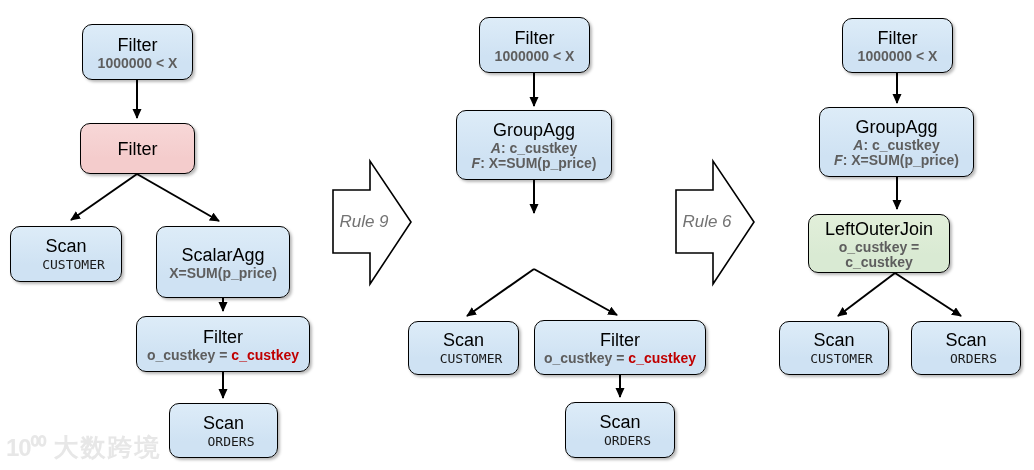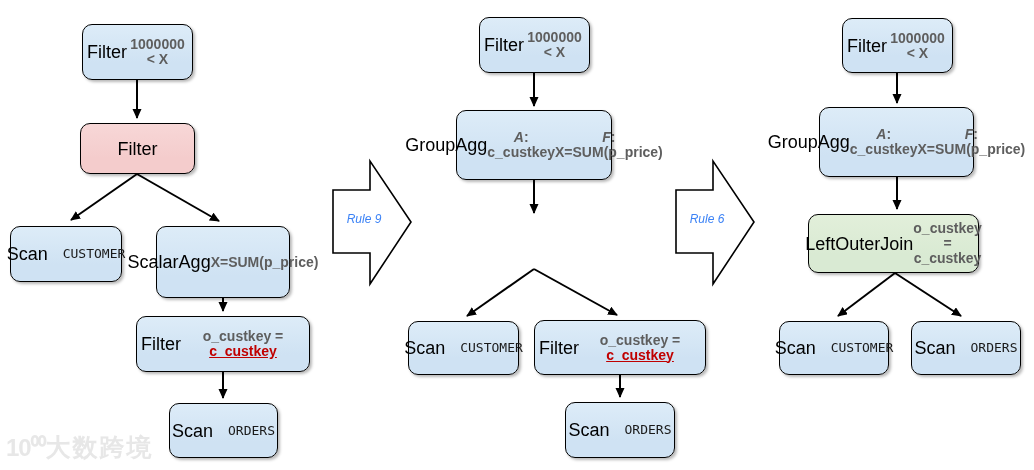--- a/index.html
+++ b/index.html
@@ -9,43 +9,43 @@
     background:#ffffff;
     font-family:"Liberation Sans", sans-serif;
     overflow:hidden;
   }
   svg.edges{position:absolute;left:0;top:0;width:1034px;height:470px;}
   .node{
     position:absolute;
     border:1.6px solid #000;
     border-radius:10px;
     box-shadow:2px 2px 3px rgba(0,0,0,.28);
-    display:flex;flex-direction:row;
+    display:flex;flex-direction:column;
     align-items:center;justify-content:center;
     text-align:center;
     box-sizing:border-box;
     padding:2px 4px;
   }
   .node.blue{background:linear-gradient(180deg,#ddecf8 0%,#cfe2f3 70%);}
   .node.pink{background:linear-gradient(180deg,#f7d7d7 0%,#f4cccc 70%);}
   .node.green{background:linear-gradient(180deg,#e2efda 0%,#d9ead3 70%);}
   .title{font-size:18px;color:#000;line-height:22px;}
   .sub{font-size:14px;font-weight:bold;color:#5e5e5e;line-height:15px;}
-  .sub .red{color:#c00000;text-decoration:underline;}
+  .sub .red{color:#c00000;}
   .sub .it{font-style:italic;}
   .mono{font-family:"DejaVu Sans Mono","Liberation Mono",monospace;font-weight:normal;font-size:13px;color:#1a1a1a;line-height:16px;margin-left:15px;}
   .rule-label{
     position:absolute;
-    font-size:12px;font-style:italic;color:#3b82f6;
+    font-size:17px;font-style:italic;color:#737373;
     text-align:center;
   }
   .watermark{
     position:absolute;left:6px;top:430px;
     color:#e7e7e7;font-weight:bold;
-    display:flex;align-items:baseline;
+    display:flex;align-items:baseline;gap:8px;
     user-select:none;
   }
   .wm-logo{font-size:24px;letter-spacing:-1px;}
   .wm-text{font-size:25px;letter-spacing:2px;}
 </style>
 </head>
 <body>
 
 <div id="canvas">
 
@@ -128,21 +128,21 @@
 
   <div class="node blue" style="left:842px;top:18px;width:111px;height:55px">
     <div class="title">Filter</div>
     <div class="sub">1000000 &lt; X</div>
   </div>
   <div class="node blue" style="left:819px;top:107px;width:155px;height:70px">
     <div class="title">GroupAgg</div>
     <div class="sub"><span class="it">A</span><span>: c_custkey</span></div>
     <div class="sub"><span class="it">F</span><span>: X=SUM(p_price)</span></div>
   </div>
-  <div class="node green" style="left:808px;top:214px;width:171px;height:59px">
+  <div class="node green" style="left:808px;top:214px;width:142px;height:59px">
     <div class="title">LeftOuterJoin</div>
     <div class="sub">o_custkey = c_custkey</div>
   </div>
   <div class="node blue" style="left:779px;top:321px;width:110px;height:54px">
     <div class="title">Scan</div>
     <div class="sub mono">CUSTOMER</div>
   </div>
   <div class="node blue" style="left:911px;top:321px;width:110px;height:54px">
     <div class="title">Scan</div>
     <div class="sub mono">ORDERS</div>

